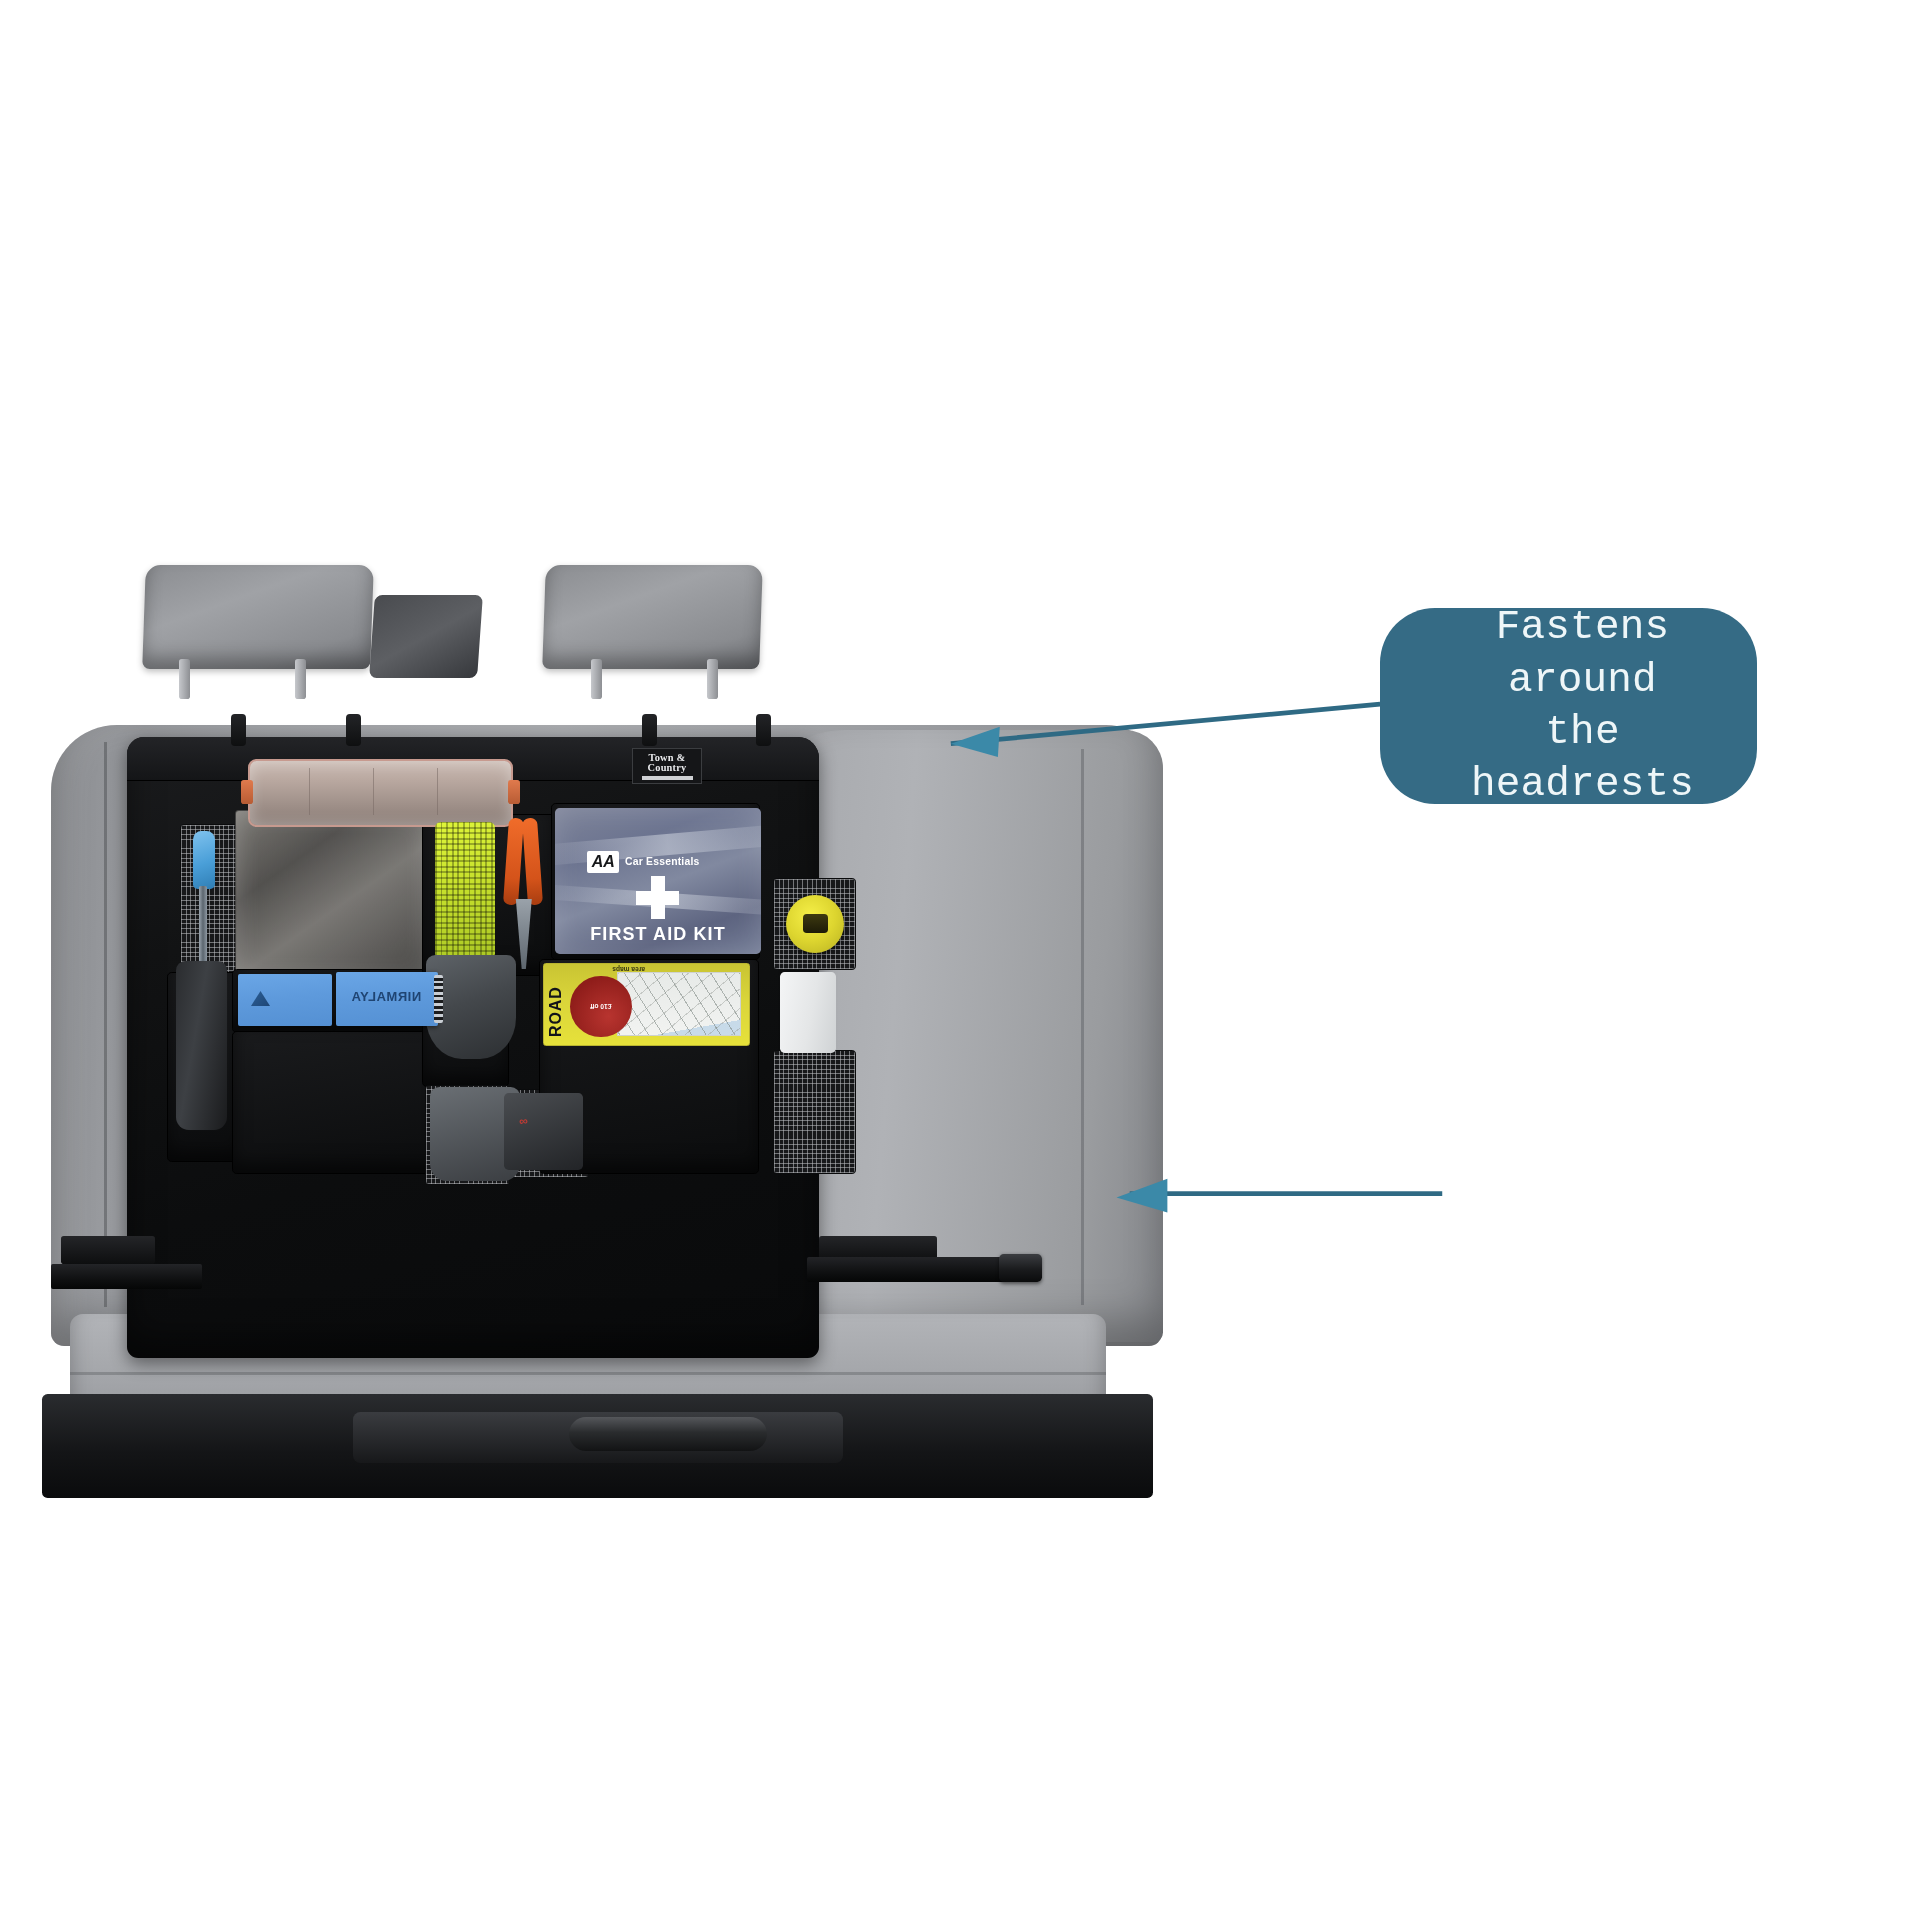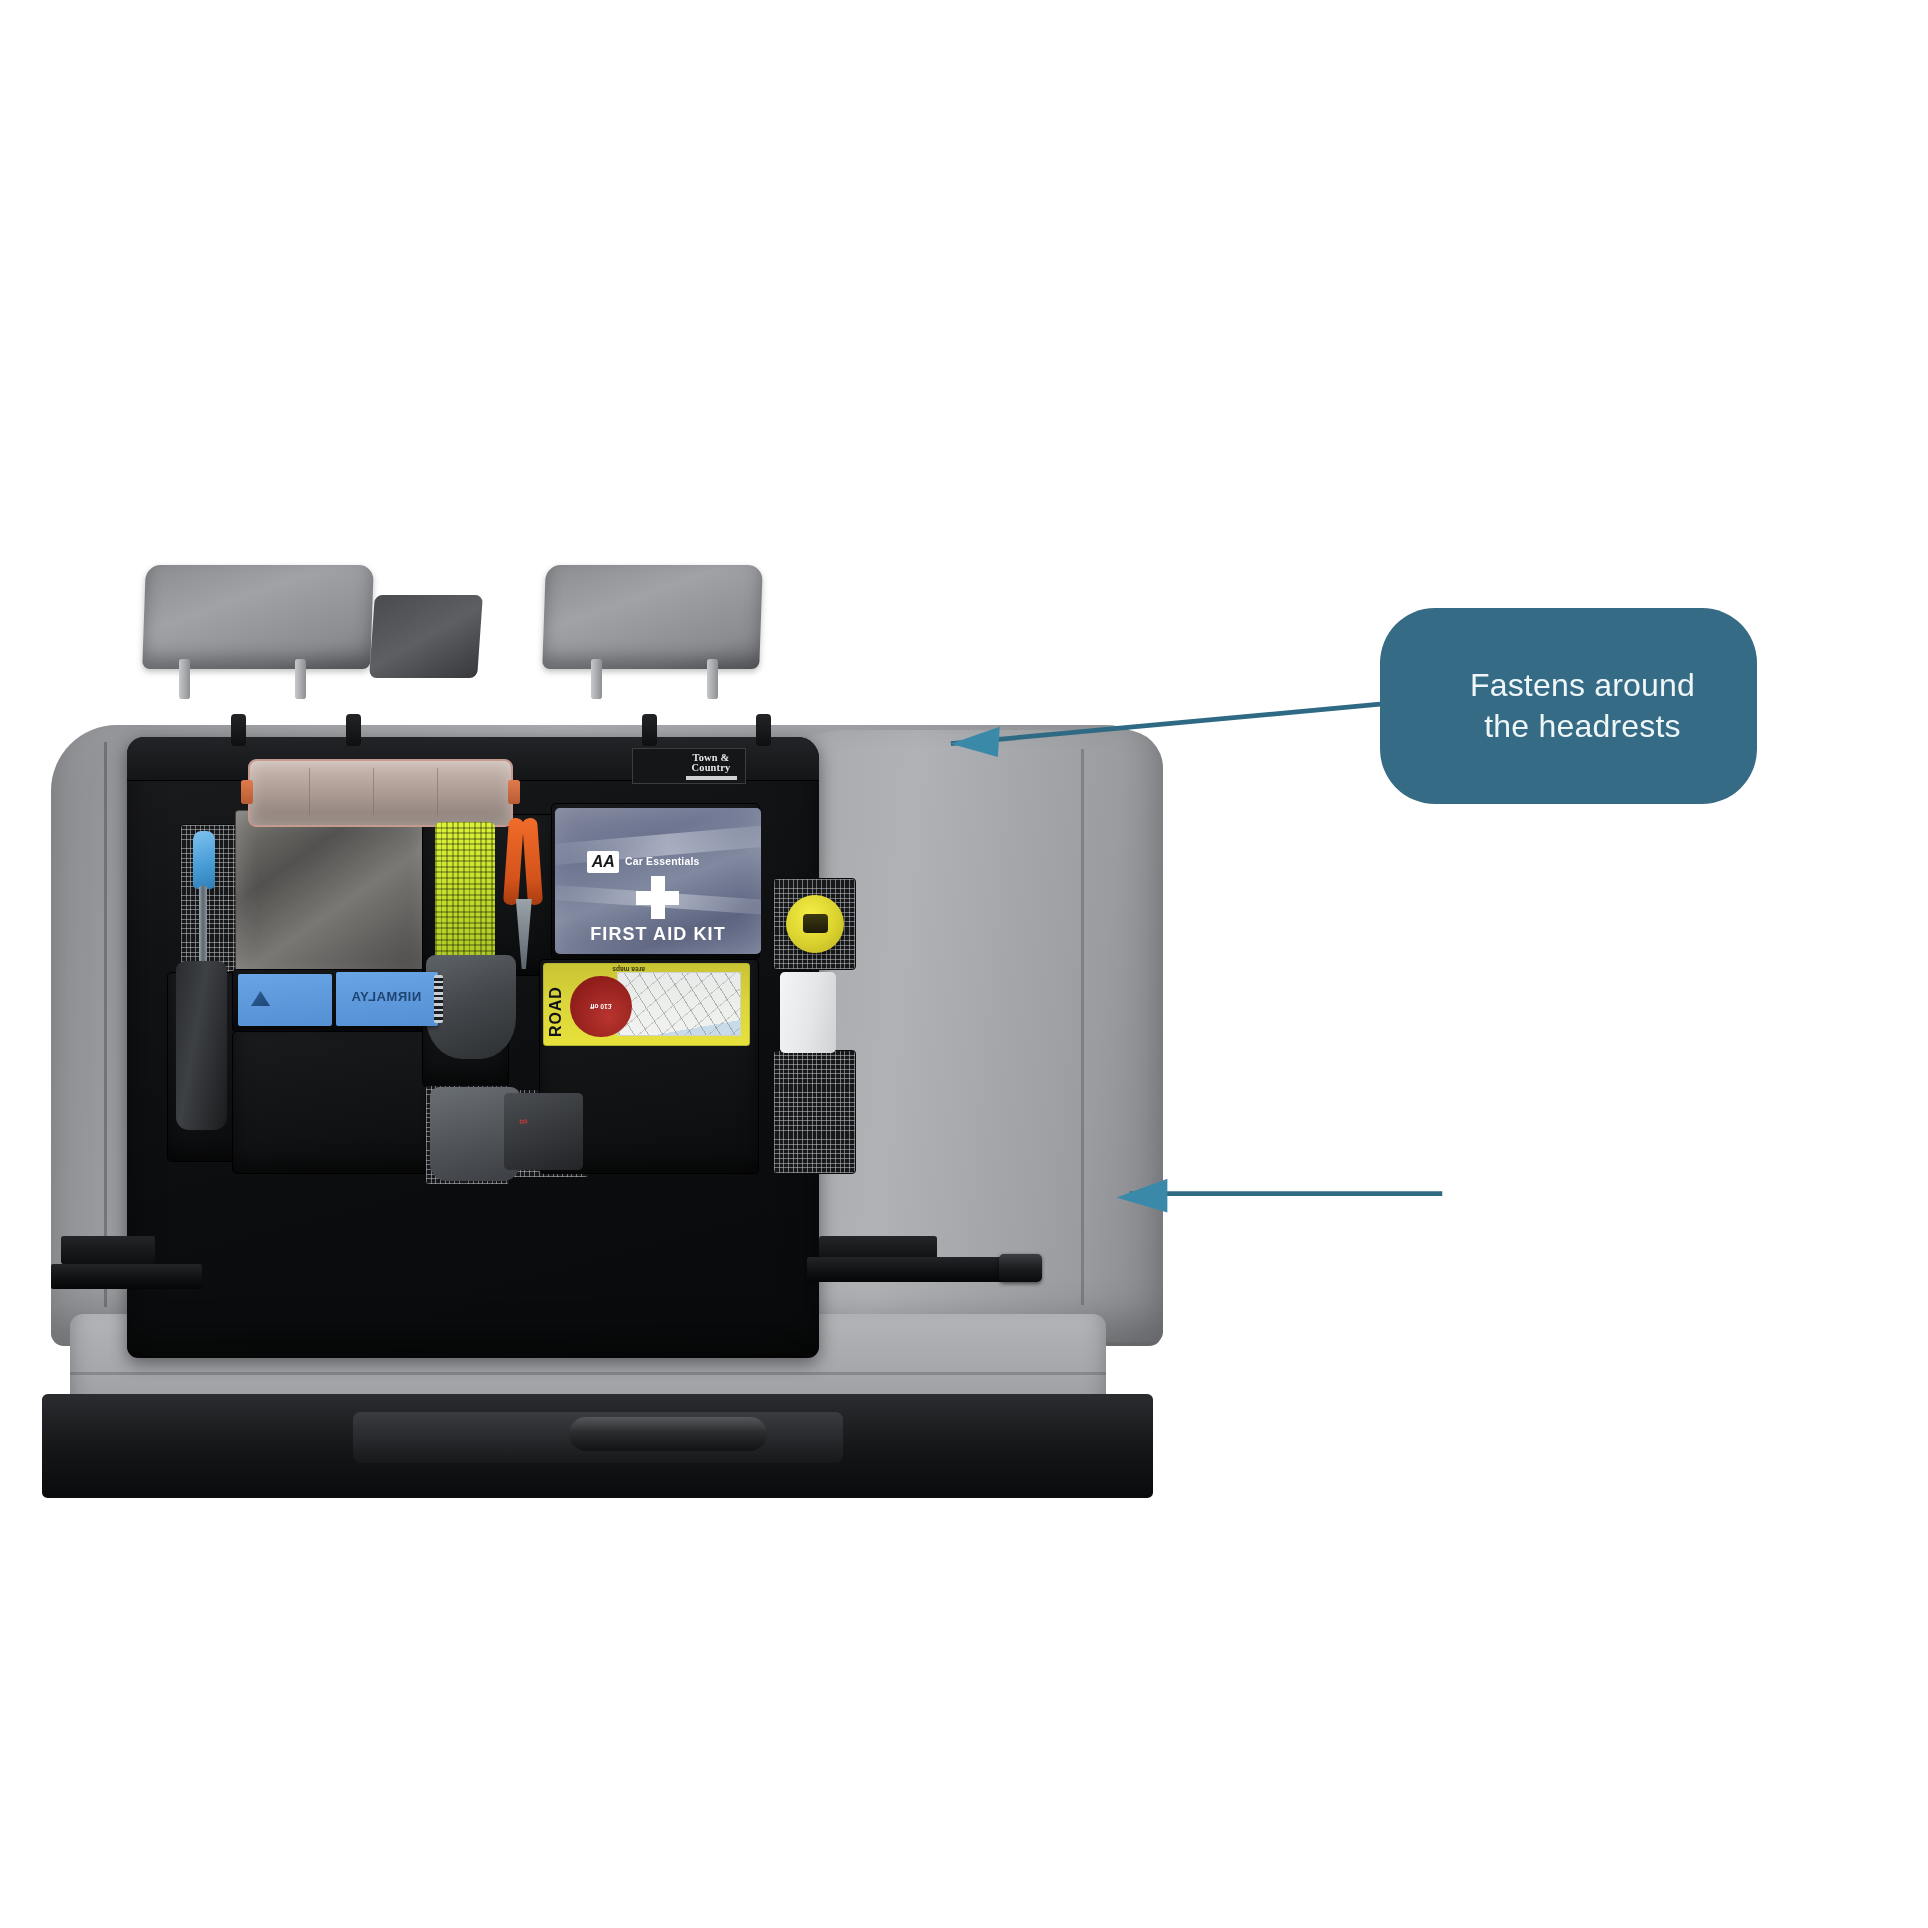--- a/index.html
+++ b/index.html
@@ -174,21 +174,20 @@
     border: 0.9px solid #3b3d40;
     display: flex; align-items: center; justify-content: center;
     flex-direction: column;
     color: #e9eaec;
     font-family: "Liberation Serif", serif;
     font-size: 10.4px;
     line-height: 10.4px;
     font-weight: 700;
     letter-spacing: 0.2px;
     text-align: center;
-    padding-left: 44px;
   }
   .brand-label .rule {
     width: 51px; height: 3.8px; background:#cfd1d4; margin-top:2.8px;
   }
 
   
   .pocket {
     position:absolute;
     background: linear-gradient(170deg,#1a1b1d,#0b0c0d);
     border: 1.9px solid #000;
@@ -486,22 +485,22 @@
     border-radius: 55px;
     display: flex;
     align-items: center;
     justify-content: center;
     text-align: center;
     color: #eef6f8;
     box-sizing: border-box;
     padding: 17px 24.5px;
   }
   .callout .ctext {
-    font-family: Liberation Sans, sans-serif;
-    font-size: 32px;
+    font-family: Liberation Mono, monospace;
+    font-size: 41px;
     line-height: 1.28;
     letter-spacing: 0.2px;
     white-space: pre-line;
     margin-left: 28px;
   }
   #callout-headrests { left: 1380px; top: 608px;  width: 377px; height: 196px; }
   #callout-buckle    { left: 1443px; top: 1090px; width: 386px; height: 209px; }
 </style>
 </head>
 <body>

